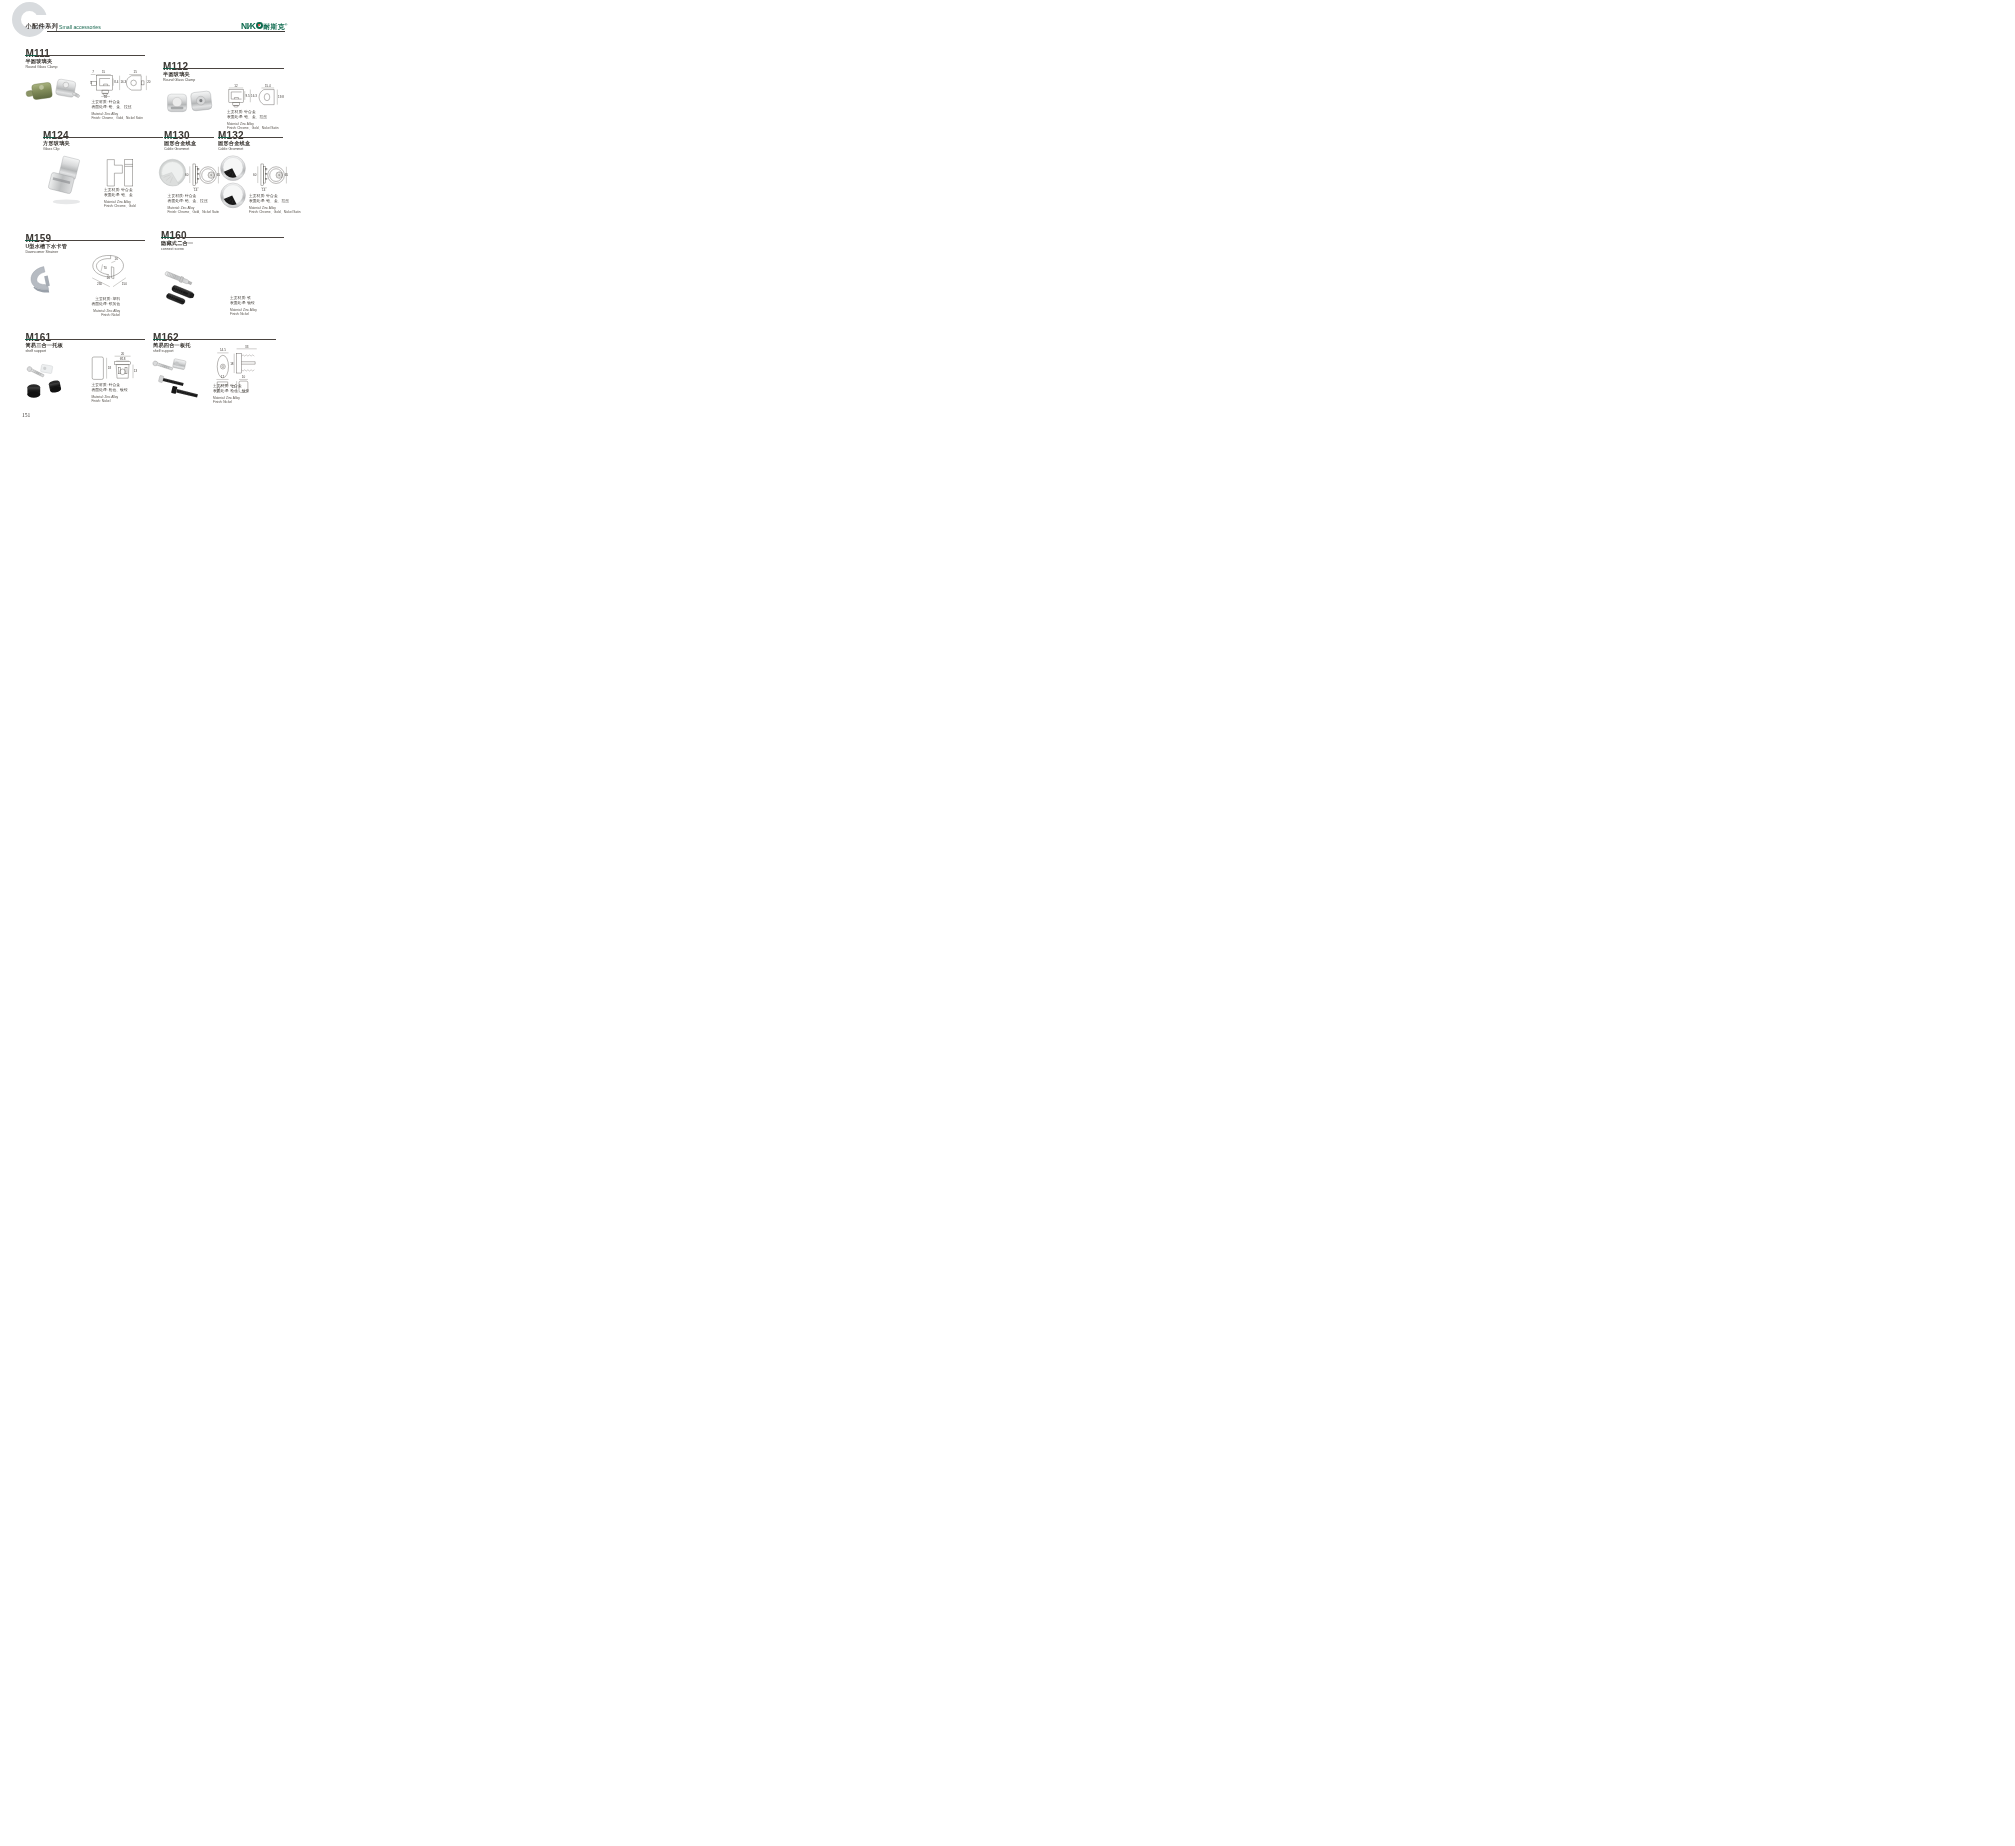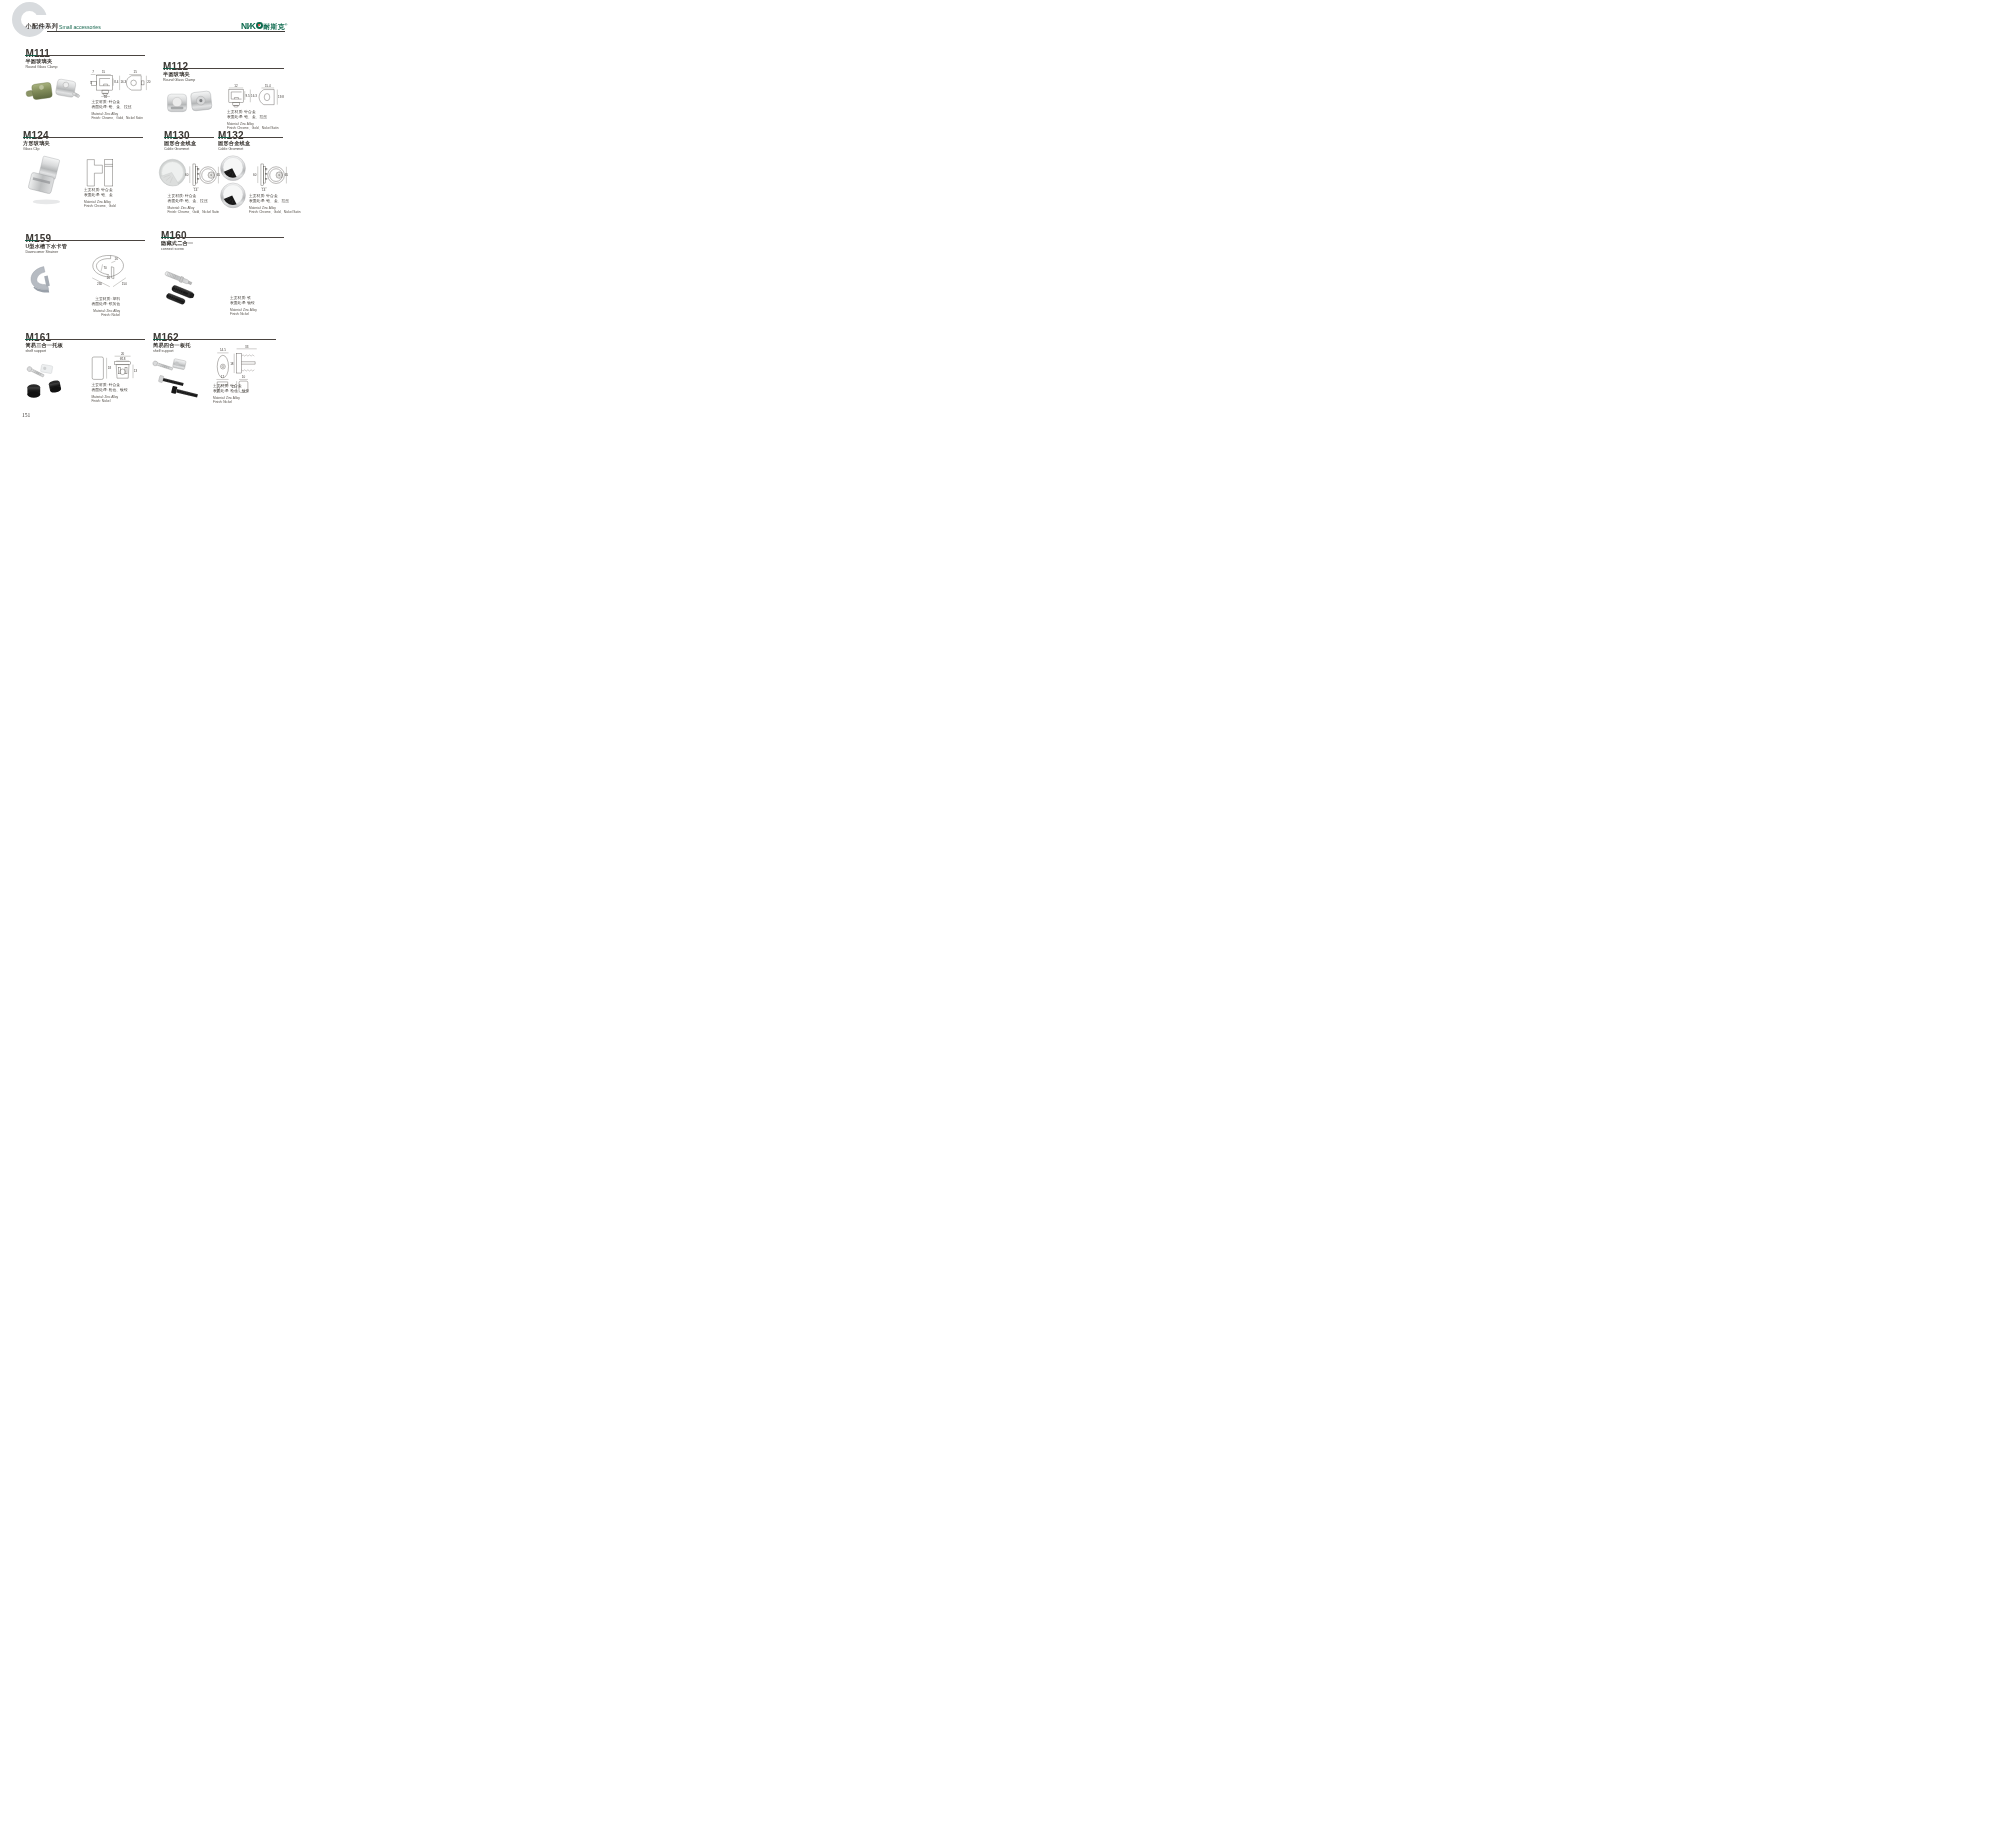--- a/index.html
+++ b/index.html
@@ -190,21 +190,21 @@
       </svg>
     </div>
     <div class="specs" style="left:64px; top:49px;">
       <div class="spec-cn">主要材质: 锌合金</div>
       <div class="spec-cn">表面处理: 铬、金、拉丝</div>
       <div class="spec-en first">Material: Zinc Alloy</div>
       <div class="spec-en">Finish: Chrome、Gold、Nickel Satin</div>
     </div>
   </div>
 
-  <div class="card" style="left:23px; top:130px; width:121px; height:81px;">
+  <div class="card" style="left:43px; top:130px; width:121px; height:81px;">
     <div class="code">M124</div>
     <div class="rule" style="left:0; top:6.6px; width:120px;">
         <span class="line"></span>
         <span class="seg"></span>
       </div>
     <div class="name-cn" style="left:0; top:10px;">方形玻璃夹</div>
     <div class="name-en" style="left:0; top:16.5px;">Glass Clip</div>
     <div class="photo" style="left:0.8px; top:27px;">
       <svg width="46" height="50" viewBox="0 0 115 125">
         <g transform="rotate(14 60 60)">

